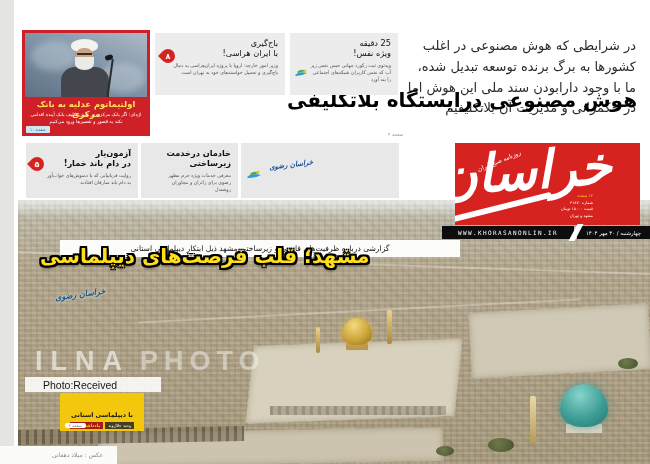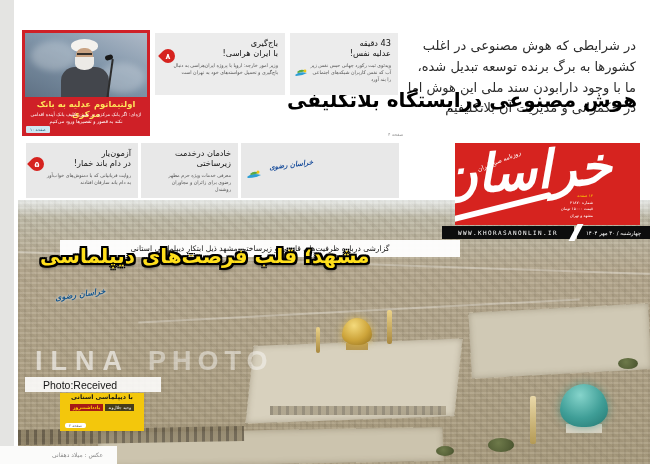--- a/index.html
+++ b/index.html
@@ -53,21 +53,21 @@
             border-radius:3px;transform:rotate(-18deg);}
   .red-headline{position:absolute;left:0;right:0;top:69px;text-align:center;font-size:8.4px;
                 font-weight:bold;color:#ffe25a;}
   .red-sub{position:absolute;left:4px;right:4px;top:81px;text-align:center;font-size:4.7px;
            line-height:1.5;color:#fff;}
   .red-tag{position:absolute;left:4px;bottom:3px;background:#cfe7f2;color:#1b5c7a;
            font-size:4px;padding:1px 4px;border-radius:1px;}
 
   
   .sbox{position:absolute;top:143px;height:55px;background:#e8e8e8;}
-  .sbox .t1,.sbox .t2{font-size:8.2px;font-weight:normal;color:#111;text-align:right;
+  .sbox .t1,.sbox .t2{font-size:8.2px;font-weight:bold;color:#111;text-align:right;
                       padding:0 7px;line-height:1.25;}
   .sbox .t1{padding-top:5px;}
   .sbox .tiny{font-size:4.8px;color:#555;line-height:1.5;text-align:right;padding:3px 7px 0 16px;}
   .box-azmoon{left:12px;width:112px;}
   .box-khadem{left:127px;width:97px;}
   .box-rice{left:227px;width:158px;}
   .rice-text{position:absolute;right:6px;top:6px;width:96px;font-size:7.4px;font-weight:bold;
              color:#111;text-align:right;line-height:1.45;}
   .rice-tag{position:absolute;left:28px;top:18px;font-size:7px;font-style:italic;font-weight:bold;
             color:#1b4f9c;transform:rotate(-7deg);white-space:nowrap;}
@@ -139,26 +139,26 @@
   .photo-headline{position:absolute;left:22px;top:44px;width:420px;z-index:3;text-align:left;
       font-size:20px;font-weight:bold;color:#ffdf1b;white-space:nowrap;
       text-shadow:-2px -2px 0 #000,2px -2px 0 #000,-2px 2px 0 #000,2px 2px 0 #000,
                   0 -2px 0 #000,0 2px 0 #000,-2px 0 0 #000,2px 0 0 #000,0 3px 3px rgba(0,0,0,.55);}
   .script-tag{position:absolute;left:37px;top:90px;z-index:3;font-size:8px;font-style:italic;
       font-weight:bold;color:#16568c;transform:rotate(-8deg);
       text-shadow:0 0 3px rgba(255,255,255,.9);}
   .watermark{position:absolute;left:17px;top:146px;z-index:3;font-family:"Liberation Sans",sans-serif;
       font-weight:bold;font-size:27px;letter-spacing:8px;color:rgba(255,255,255,.6);
       white-space:nowrap;}
-  .watermark .w2{opacity:.72;margin-left:18px;letter-spacing:6px;}
+  .watermark .w2{opacity:.72;margin-left:10px;letter-spacing:6px;}
   .credit-strip{position:absolute;left:7px;top:177px;width:118px;height:15px;z-index:3;
       background:rgba(255,255,255,.88);color:#151515;font-size:10.5px;
       font-family:"Liberation Sans",sans-serif;display:flex;align-items:center;padding-left:18px;}
   .note{position:absolute;left:42px;top:193px;width:84px;height:38px;background:#f3c70c;z-index:3;}
-  .note-title{font-size:6.4px;font-weight:bold;color:#141414;text-align:center;padding-top:0;}
+  .note-title{font-size:6.4px;font-weight:bold;color:#141414;text-align:center;padding-top:18px;}
   .note-row{display:flex;gap:2px;justify-content:center;margin-top:3px;}
   .note-tag{background:#a61a17;color:#ffd400;font-size:4.6px;font-weight:bold;padding:1px 3px;}
   .note-author{background:rgba(30,30,30,.82);color:#fff;font-size:4.2px;padding:1px 3px;}
   .note-page{position:absolute;left:5px;bottom:3px;background:#fff;color:#666;font-size:3.8px;
              padding:0 4px;border-radius:2px;}
 
   
   .caption-box{position:absolute;left:0;top:446px;width:117px;height:18px;background:#fbfbfa;
                z-index:9;}
   .caption-text{position:absolute;right:14px;top:5px;font-size:6px;color:#8a8a8a;}
@@ -166,22 +166,22 @@
 </head>
 <body>
 
 <div class="page">
 
   <div class="lead-intro rtl">در شرایطی که هوش مصنوعی در اغلب کشورها به برگ برنده توسعه تبدیل شده، ما با وجود دارابودن سند ملی این هوش اما در حکمرانی و مدیریت آن بلاتکلیفیم</div>
   <div class="lead-headline rtl">هوش مصنوعی درایستگاه بلاتکلیفی</div>
   <div class="lead-pageref rtl">صفحه ۴</div>
 
   <div class="tbox box-breath">
-    <div class="t1 rtl">43 دقیقه</div>
-    <div class="t2 rtl">عدلیه نفس!</div>
+    <div class="t1 rtl">25 دقیقه</div>
+    <div class="t2 rtl">ویژه نفس!</div>
     <div class="tiny rtl">ویدئوی ثبت رکورد جهانی حبس نفس زیر آب که نفس کاربران شبکه‌های اجتماعی را بند آورد</div>
     <span class="feature-icon">
       <svg width="14" height="10" viewBox="0 0 14 10">
         <path d="M1 7 Q5 3 13 5 Q8 8 2 8 Z" fill="#2e9fd4"></path>
         <path d="M3 4 Q7 0 12 3 Q8 4 4 5 Z" fill="#59a845"></path>
         <circle cx="11" cy="3" r="1.4" fill="#f2c414"></circle>
       </svg>
     </span>
   </div>
 

